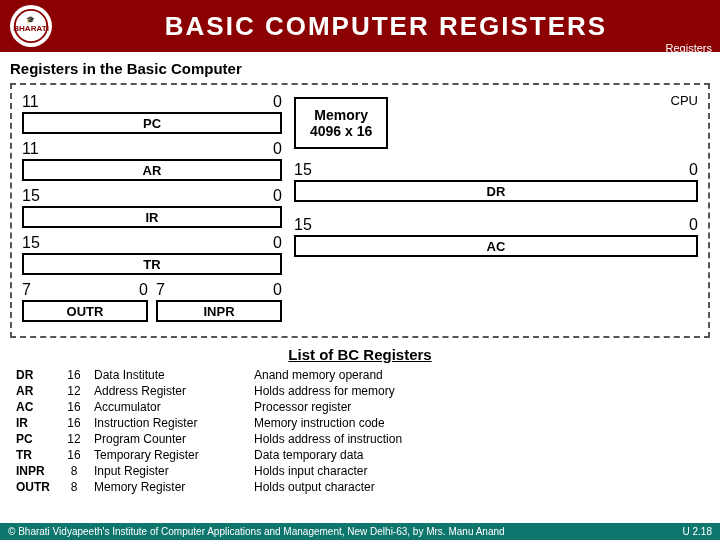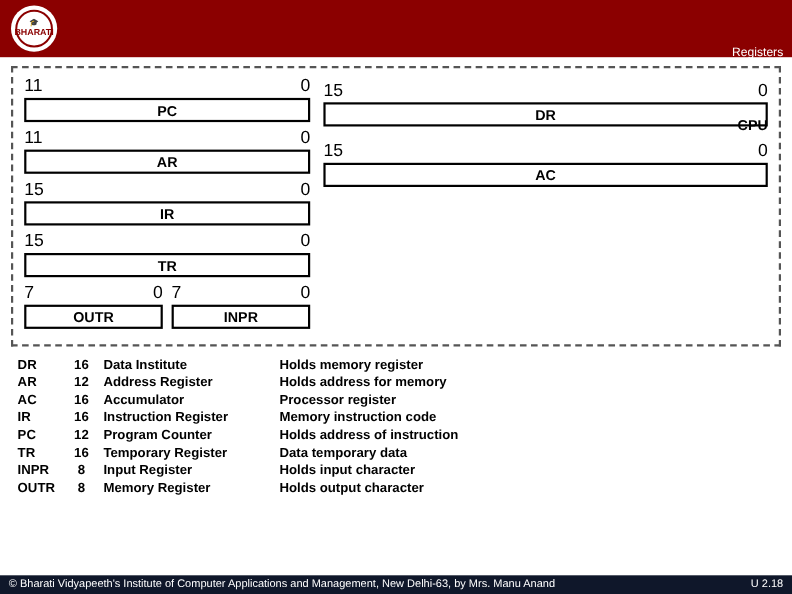--- a/index.html
+++ b/index.html
@@ -129,30 +129,29 @@
       text-decoration: underline;
     }
     .reg-table {
       width: 100%;
       border-collapse: collapse;
       font-size: 12px;
       text-align: left;
     }
     .reg-table td {
       padding: 1px 6px;
-      font-weight: bold;
     }
     .reg-table td:nth-child(1) { font-weight: bold; width: 50px; }
     .reg-table td:nth-child(2) { width: 28px; text-align: center; }
     .reg-table td:nth-child(3) { width: 160px; }
     .reg-table td:nth-child(4) { }
 
     
     .footer {
-      background: #0f172a;
+      background: #0f766e;
       color: #fff;
       font-size: 10px;
       padding: 3px 8px;
       display: flex;
       justify-content: space-between;
       position: absolute;
       bottom: 0;
       left: 0;
       right: 0;
     }
@@ -161,24 +160,26 @@
 <body>
 
 <div class="header">
   <div class="header-logo">
     <svg viewBox="0 0 40 40" xmlns="http://www.w3.org/2000/svg">
       <circle cx="20" cy="20" r="18" fill="#fff" stroke="#8B0000" stroke-width="2"></circle>
       <text x="20" y="26" text-anchor="middle" font-size="9" fill="#8B0000" font-weight="bold">BHARATI</text>
       <text x="20" y="16" text-anchor="middle" font-size="8" fill="#8B0000">🎓</text>
     </svg>
   </div>
+  <div class="header-title">BASIC COMPUTER  REGISTERS</div>
   <div class="header-corner">Registers</div>
 </div>
 
 <div class="content">
+  <div class="section-title">Registers in the Basic Computer</div>
 
   <div class="registers-box">
 
     <div class="left-registers">
 
       <div class="reg-row">
         <div class="reg-label-row">
           <span>11</span>
           <span>0</span>
         </div>
@@ -224,49 +225,54 @@
               <span>0</span>
             </div>
             <div class="reg-box">INPR</div>
           </div>
         </div>
       </div>
     </div>
 
     <div class="right-registers" style="position:relative;">
 
-
-      <div style="position:absolute; right:0; top:0; font-weight:bold; font-size:13px;margin-top:36px;">CPU</div>
+      <div class="memory-box">
+        <div>Memory</div>
+        <div>4096 x 16</div>
+      </div>
+
+      <div style="position:absolute; right:0; top:0; font-weight:normal; font-size:13px;">CPU</div>
 
       <div class="reg-row" style="margin-top:4px;">
         <div class="reg-label-row">
           <span>15</span>
           <span>0</span>
         </div>
         <div class="reg-box">DR</div>
       </div>
 
       <div class="reg-row">
         <div class="reg-label-row">
           <span>15</span>
           <span>0</span>
         </div>
         <div class="reg-box">AC</div>
       </div>
     </div>
   </div>
 
   <div class="list-section">
+    <div class="list-title">List of BC Registers</div>
     <table class="reg-table">
       <tbody id="reg-table-body">
           <tr>
     <td>DR</td>
     <td>16</td>
     <td>Data Institute</td>
-    <td>Holds memory register</td>
+    <td>Anand memory operand</td>
   </tr>
           <tr>
     <td>AR</td>
     <td>12</td>
     <td>Address Register</td>
     <td>Holds address for memory</td>
   </tr>
           <tr>
     <td>AC</td>
     <td>16</td>

